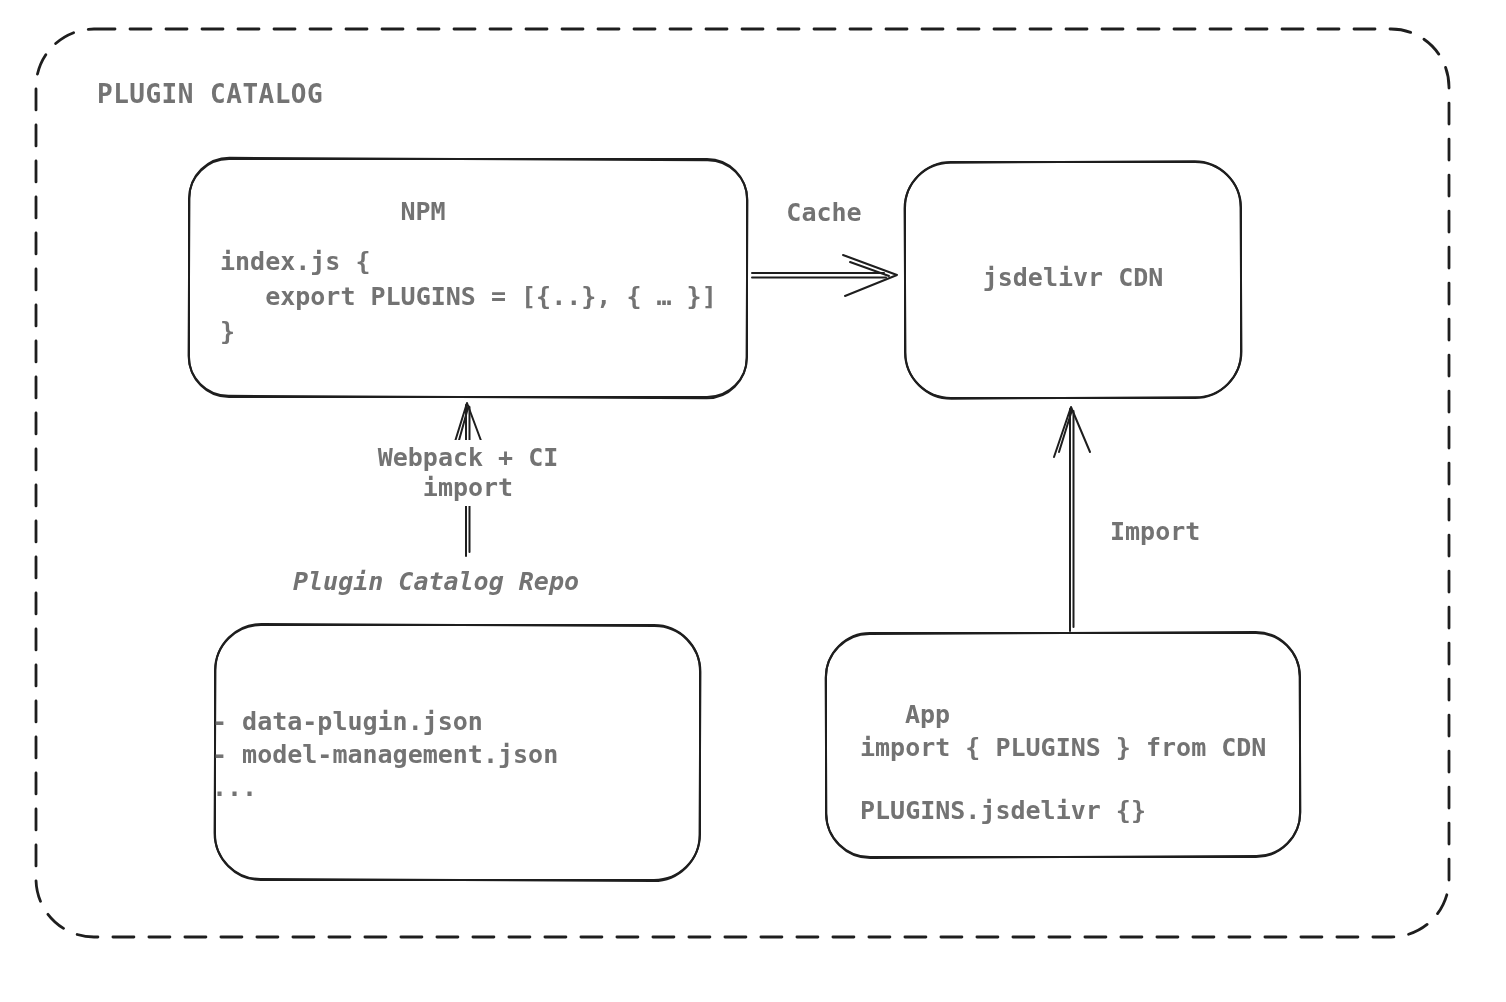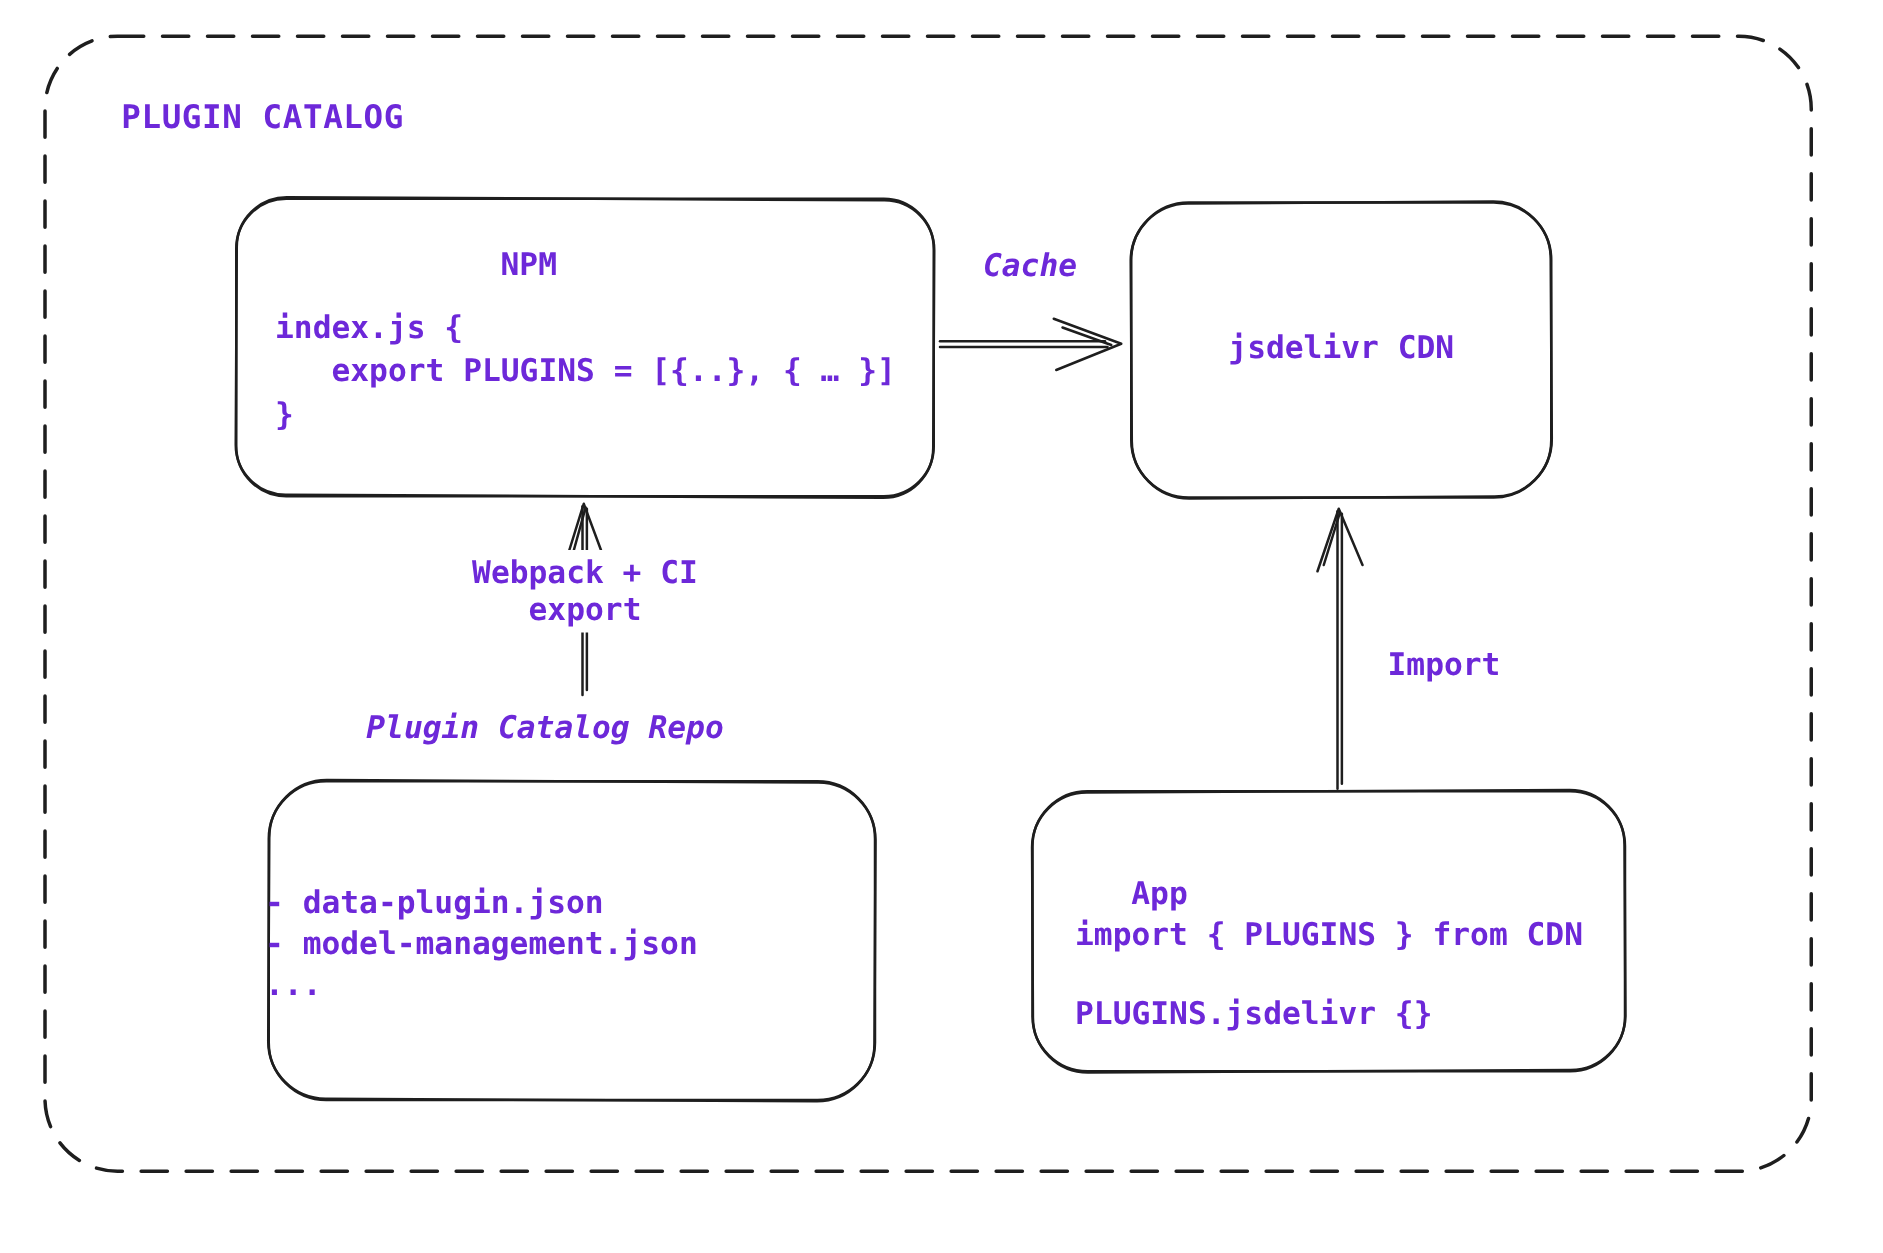--- a/index.html
+++ b/index.html
@@ -20,21 +20,21 @@
     position: absolute;
     left: 0;
     top: 0;
   }
   .t {
     position: absolute;
     white-space: pre;
     font-size: 25px;
     line-height: 35px;
     font-weight: 600;
-    color: #6d28d9;
+    color: #737373;
   }
   .title {
     left: 97px;
     top: 77px;
     font-size: 26px;
     letter-spacing: 0.5px;
   }
   .npm-title {
     left: 189px;
     top: 194px;
@@ -42,21 +42,20 @@
     text-align: center;
   }
   .npm-code {
     left: 220px;
     top: 244px;
   }
   .cache-label {
     left: 824px;
     top: 195px;
     transform: translateX(-50%);
-    font-style: italic;
   }
   .cdn-label {
     left: 1073px;
     top: 260px;
     transform: translateX(-50%);
   }
   .build-label {
     left: 468px;
     top: 440px;
     transform: translateX(-50%);
@@ -152,21 +151,21 @@
   <div class="t npm-title">NPM</div>
   <div class="t npm-code">index.js {
    export PLUGINS = [{..}, { … }]
 }</div>
 
   <div class="t cache-label">Cache</div>
 
   <div class="t cdn-label">jsdelivr CDN</div>
 
   <div class="t build-label">Webpack + CI
-export</div>
+import</div>
 
   <div class="t repo-label">Plugin Catalog Repo</div>
   <div class="t repo-files">- data-plugin.json
 - model-management.json
 ...</div>
 
   <div class="t app-title">App</div>
   <div class="t app-import">import { PLUGINS } from CDN</div>
   <div class="t app-foreach">PLUGINS.jsdelivr {}</div>
 

